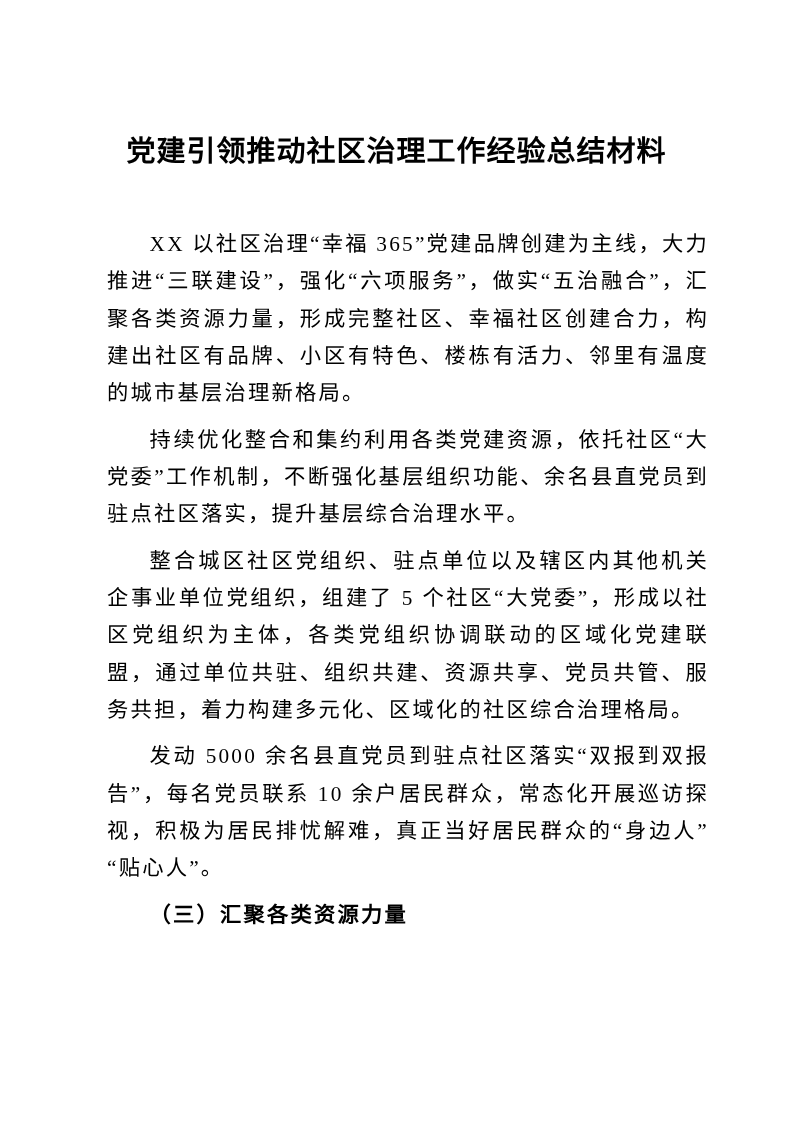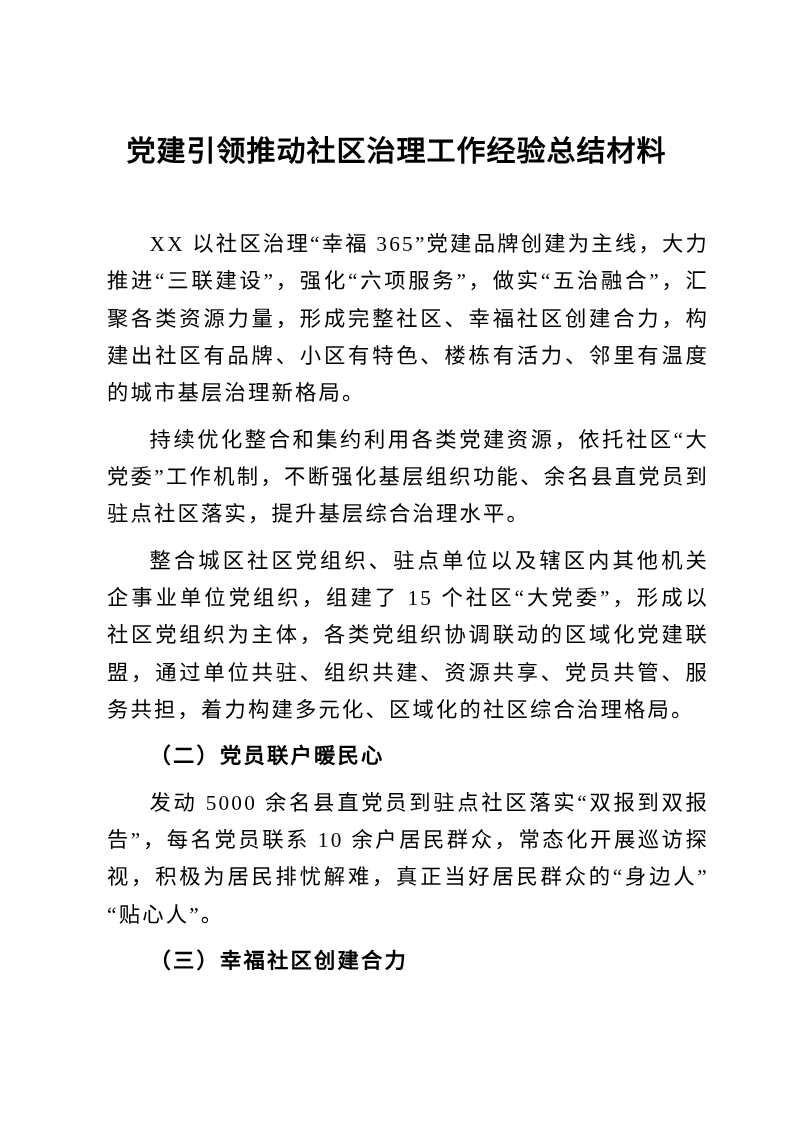--- a/index.html
+++ b/index.html
@@ -64,23 +64,22 @@
   <div class="doc-title">党建引领推动社区治理工作经验总结材料</div>
 
   <div class="doc-body">
 
     <p class="para">XX 以社区治理“幸福 365”党建品牌创建为主线，大力推进“三联建设”，强化“六项服务”，做实“五治融合”，汇聚各类资源力量，形成完整社区、幸福社区创建合力，构建出社区有品牌、小区有特色、楼栋有活力、邻里有温度的城市基层治理新格局。</p>
 
 
     <p class="para">持续优化整合和集约利用各类党建资源，依托社区“大党委”工作机制，不断强化基层组织功能、余名县直党员到驻点社区落实，提升基层综合治理水平。</p>
 
 
-    <p class="para">整合城区社区党组织、驻点单位以及辖区内其他机关企事业单位党组织，组建了 15 个社区“大党委”，形成以社区党组织为主体，各类党组织协调联动的区域化党建联盟，通过单位共驻、组织共建、资源共享、党员共管、服务共担，着力构建多元化、区域化的社区综合治理格局。</p>
+    <p class="para">整合城区社区党组织、驻点单位以及辖区内其他机关企事业单位党组织，组建了 5 个社区“大党委”，形成以社区党组织为主体，各类党组织协调联动的区域化党建联盟，通过单位共驻、组织共建、资源共享、党员共管、服务共担，着力构建多元化、区域化的社区综合治理格局。</p>
 
-    <p class="sub-heading">（二）党员联户暖民心</p>
 
     <p class="para">发动 5000 余名县直党员到驻点社区落实“双报到双报告”，每名党员联系 10 余户居民群众，常态化开展巡访探视，积极为居民排忧解难，真正当好居民群众的“身边人”“贴心人”。</p>
 
-    <p class="sub-heading">（三）幸福社区创建合力</p>
+    <p class="sub-heading">（三）汇聚各类资源力量</p>
 
   </div>
 
 </div>
 
 </body></html>

